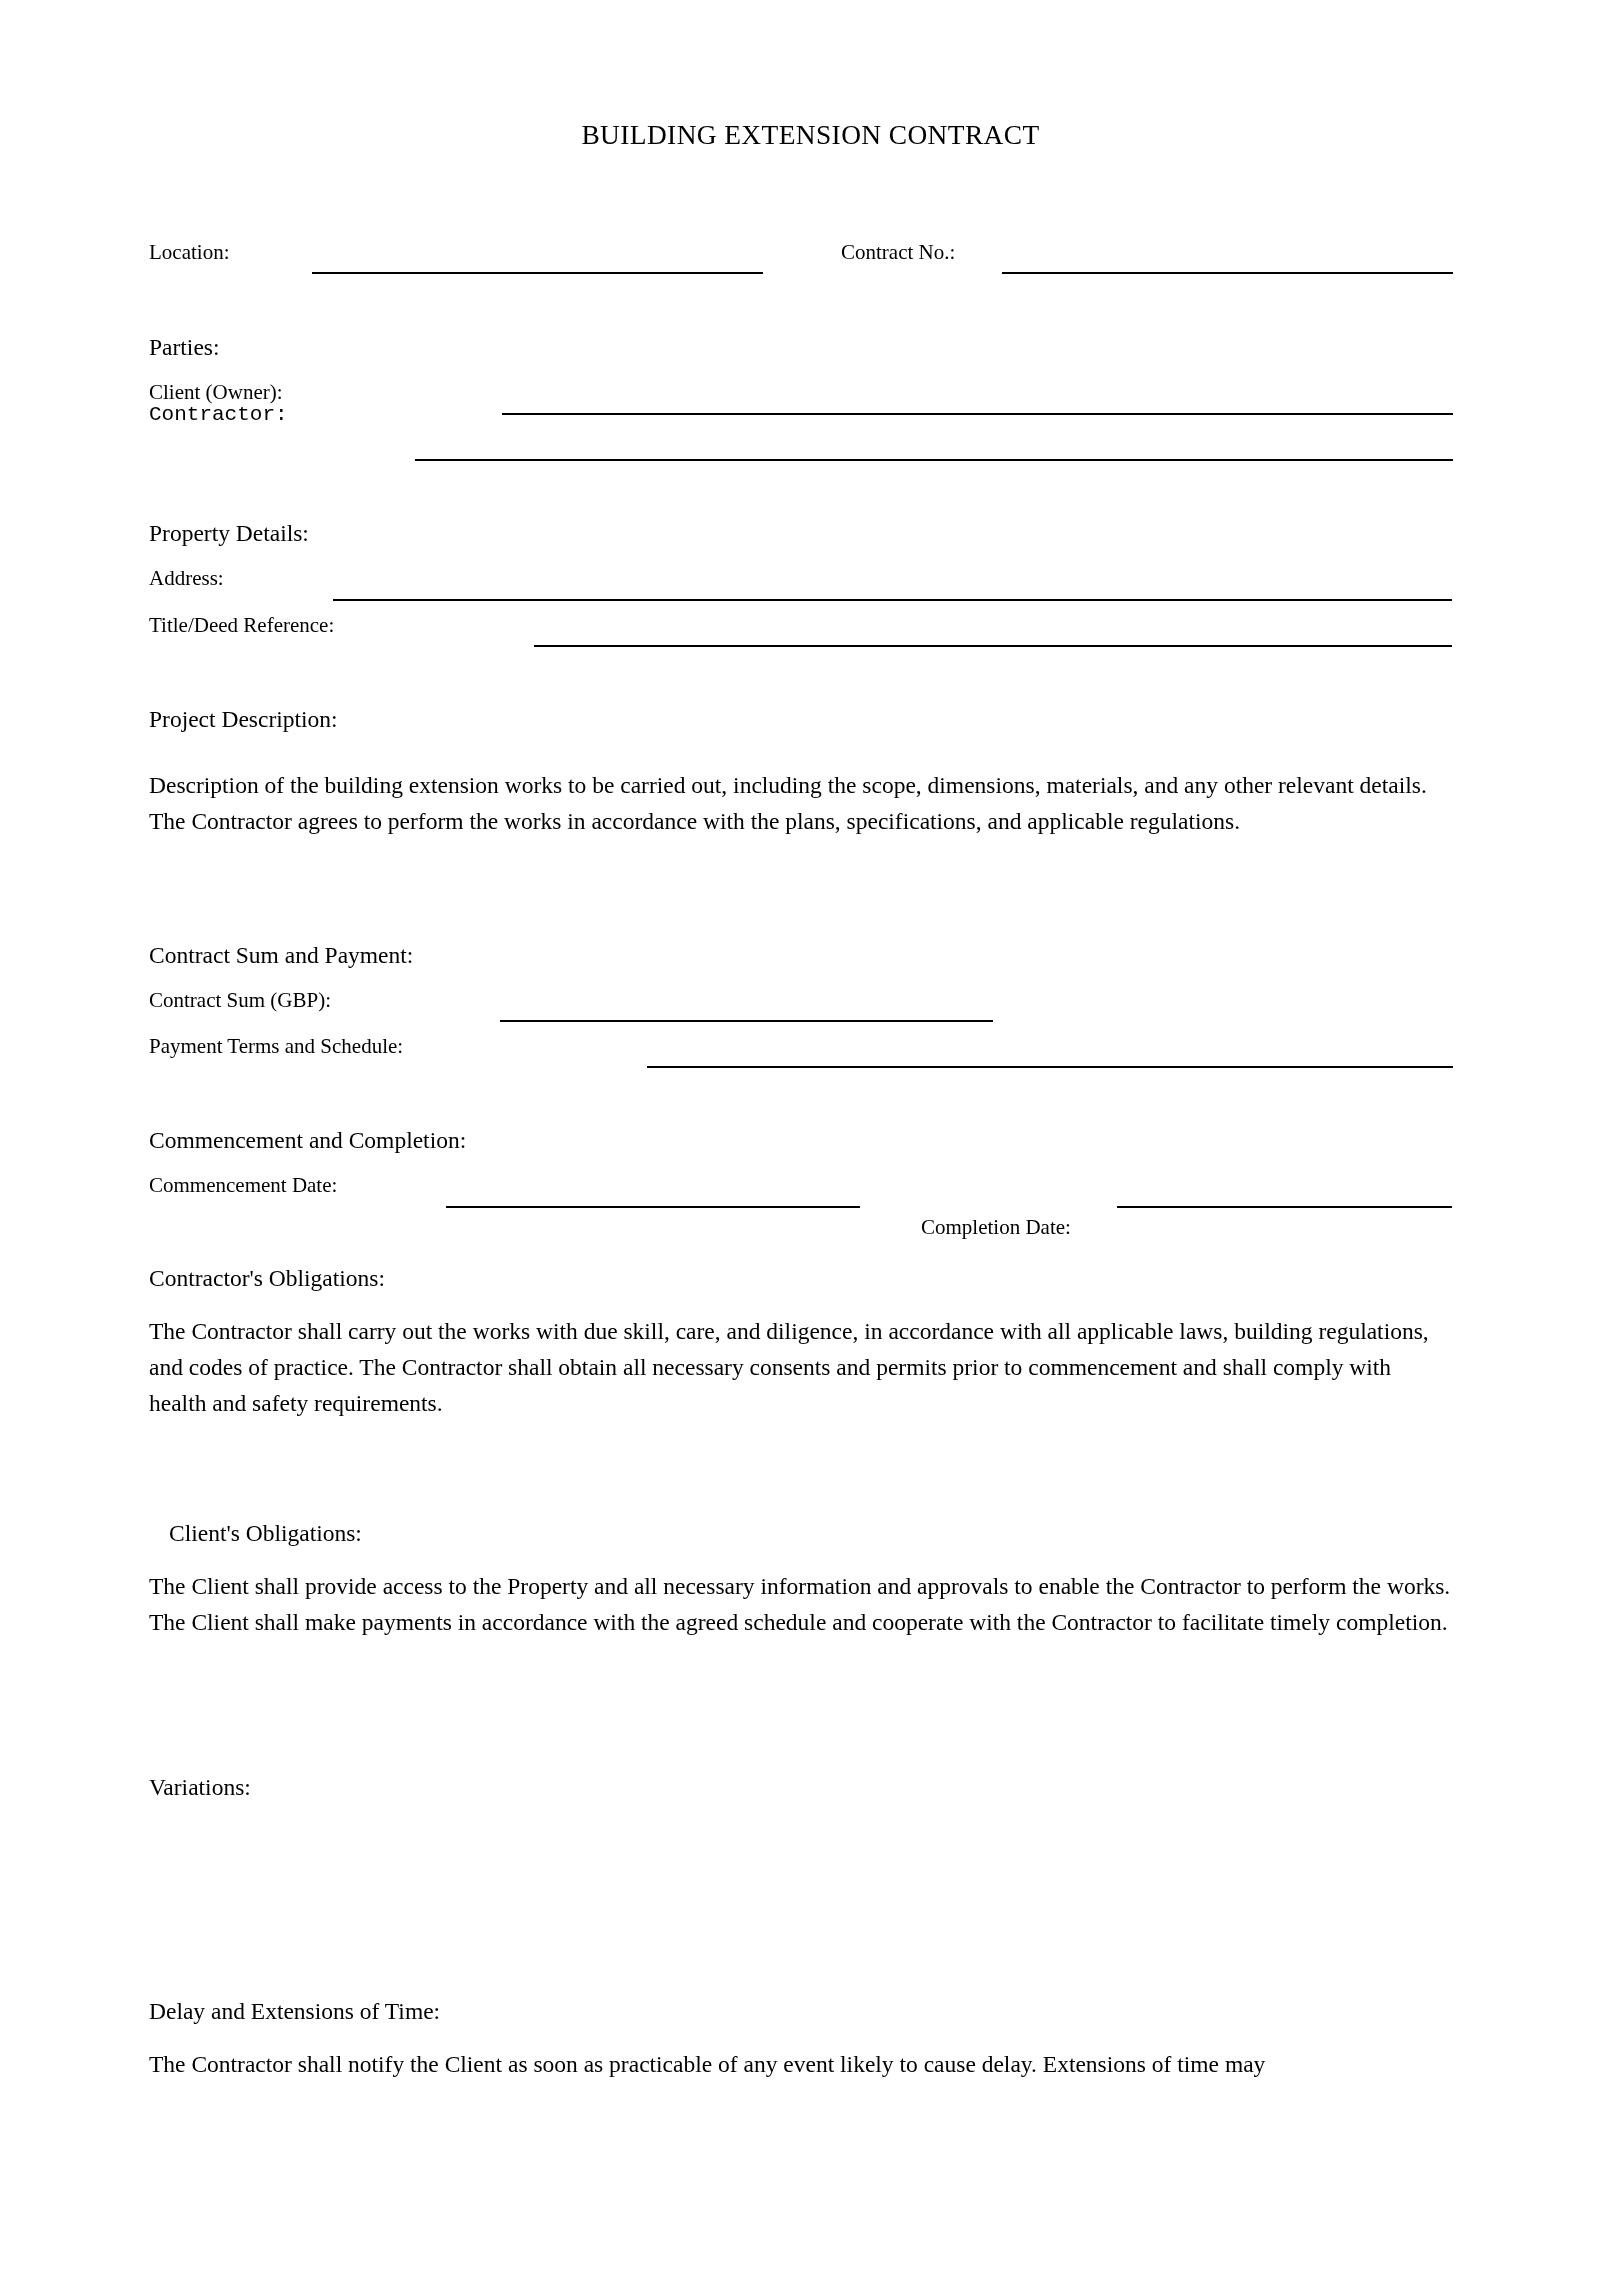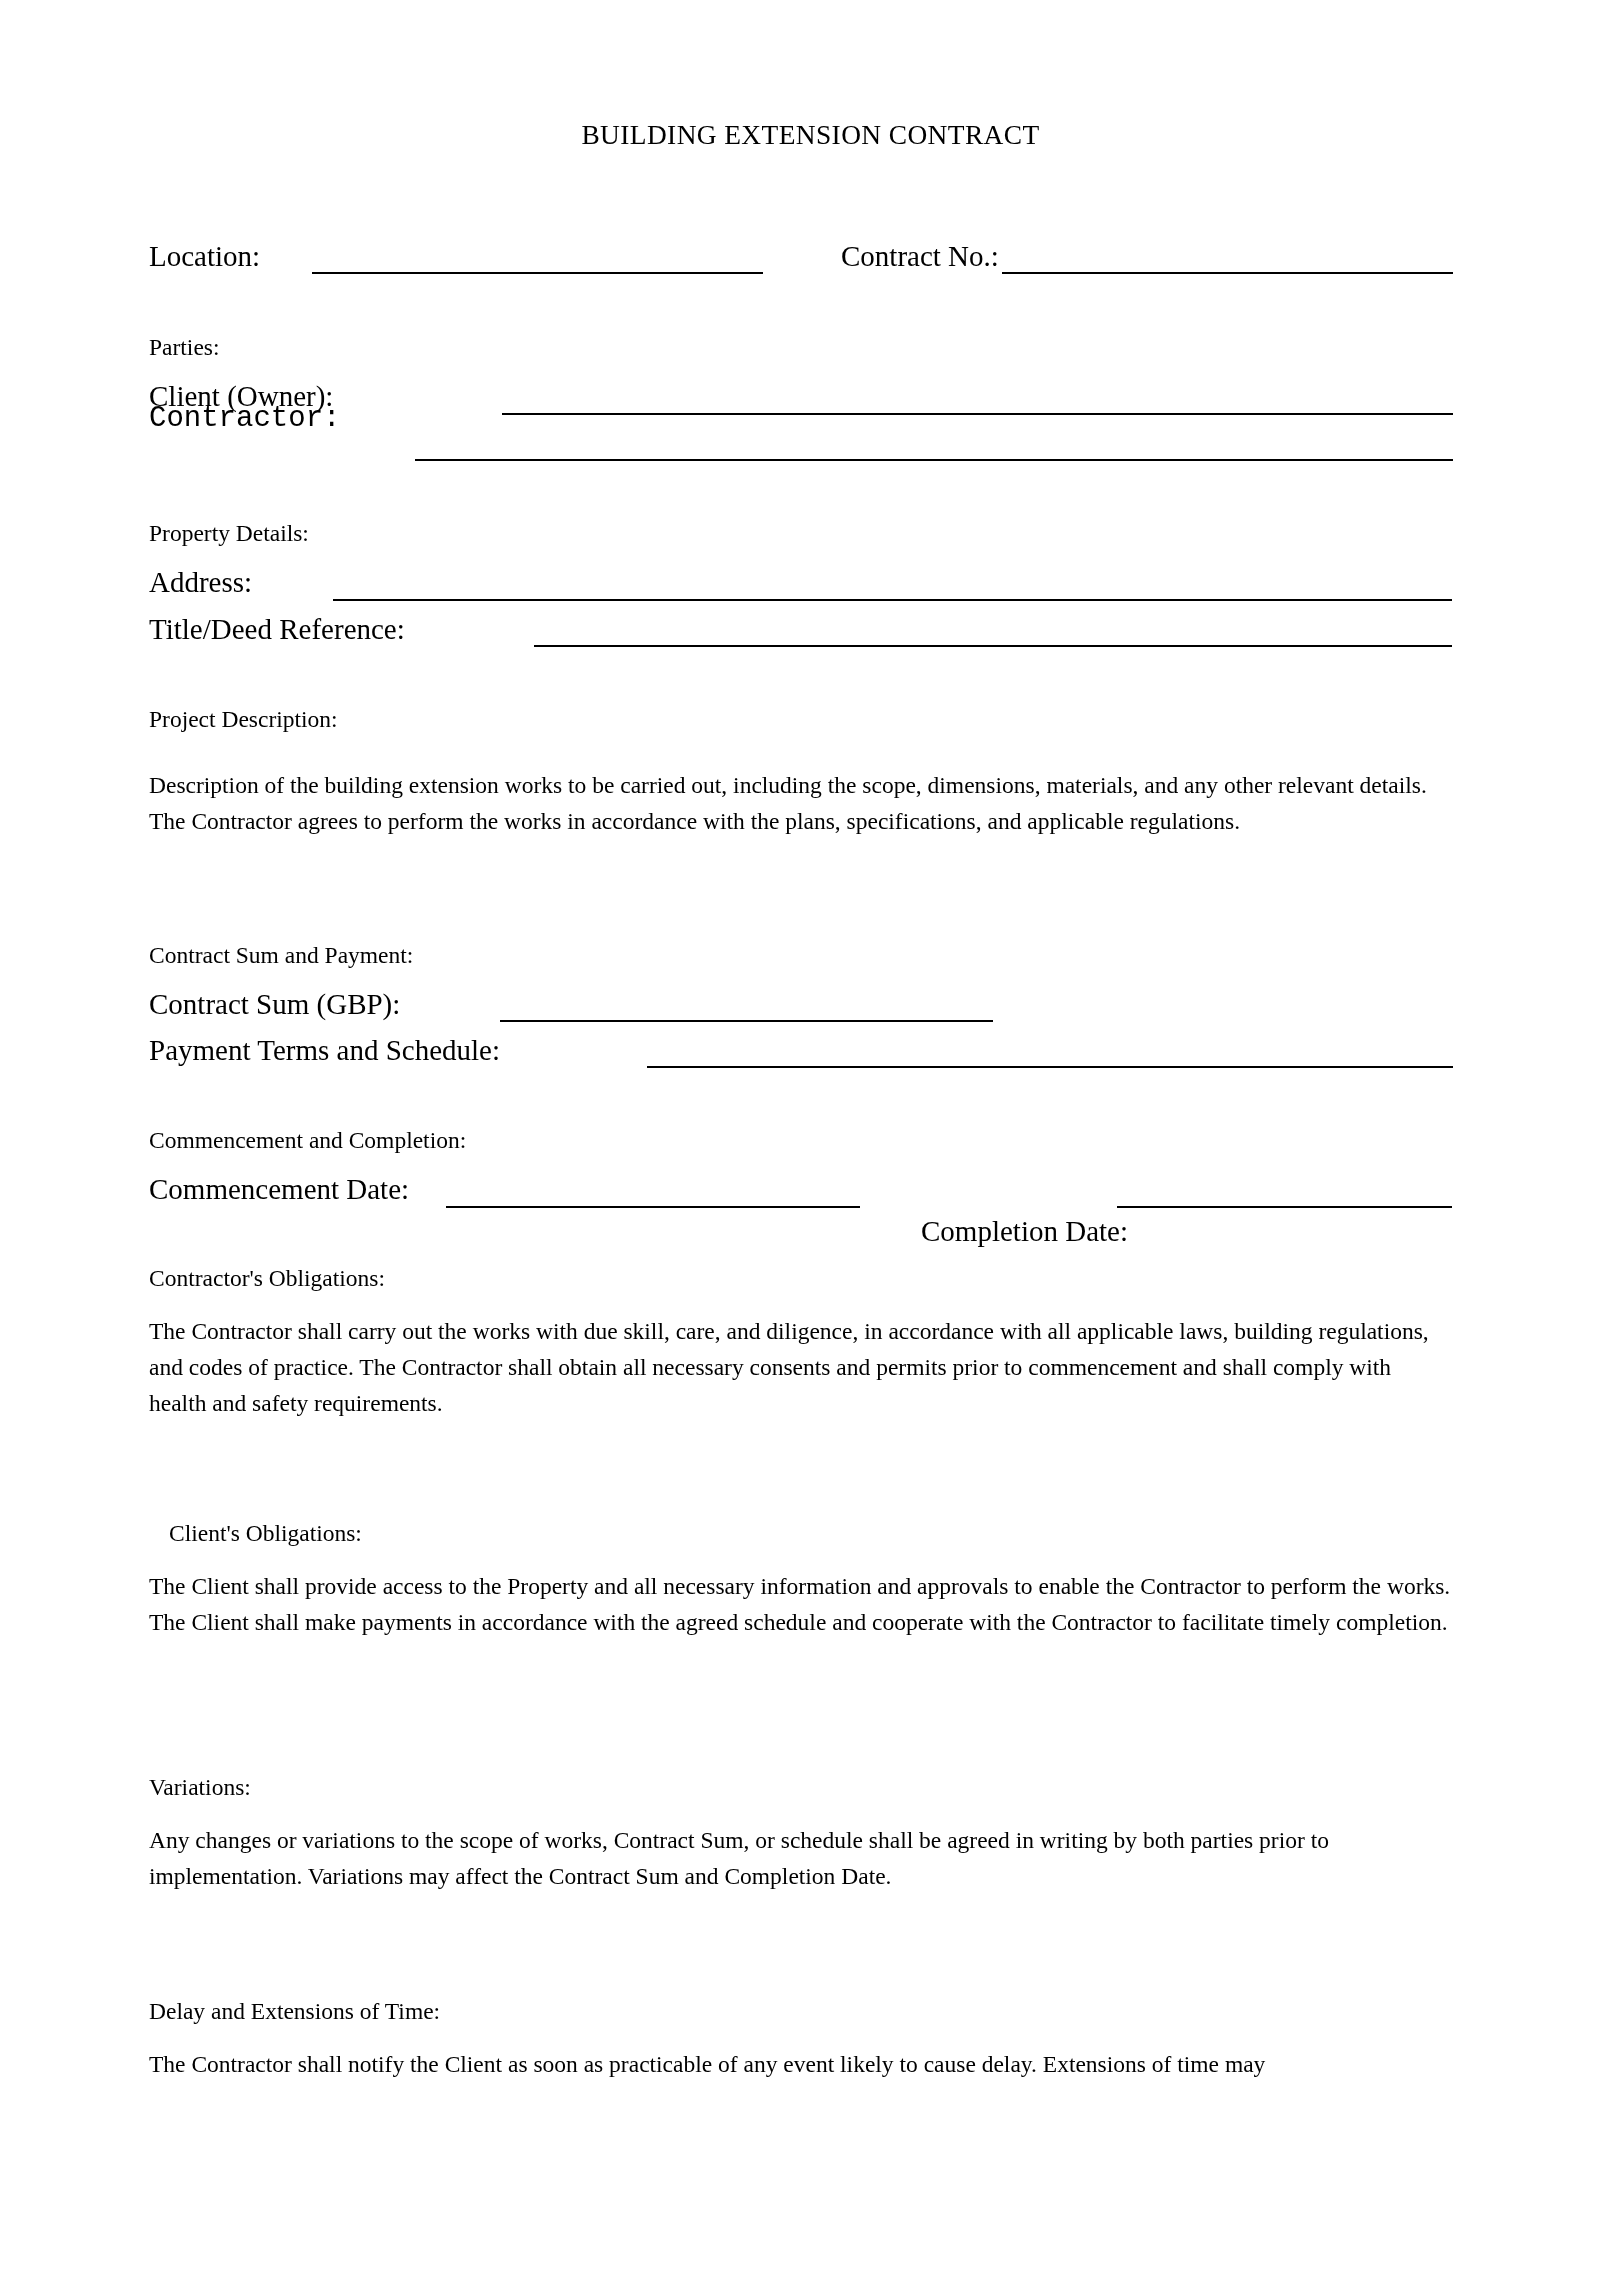--- a/index.html
+++ b/index.html
@@ -23,21 +23,21 @@
     width: 1621px;
     text-align: center;
     font-size: 27.4px;
     letter-spacing: 0.4px;
     font-weight: 400;
   }
 
   
   .tx {
     position: absolute;
-    font-size: 29px;
+    font-size: 21px;
     line-height: 1.0;
     white-space: nowrap;
   }
   .para {
     position: absolute;
     font-size: 23.5px;
     line-height: 36px;
     text-align: left;
   }
   .heading {
@@ -102,19 +102,18 @@
   <div class="tx" style="left:921px; top:1217px;">Completion Date:</div>
   <div class="rule" style="left:1117px; top:1206px; width:335px;"></div>
 
   <div class="heading" style="left:149px; top:1267px;">Contractor's Obligations:</div>
   <div class="para" style="left:149px; top:1313px; width:1304px;">The Contractor shall carry out the works with due skill, care, and diligence, in accordance with all applicable laws, building regulations, and codes of practice. The Contractor shall obtain all necessary consents and permits prior to commencement and shall comply with health and safety requirements.</div>
 
   <div class="heading" style="left:149px; top:1522px;margin-left:20px;">Client's Obligations:</div>
   <div class="para" style="left:149px; top:1568px; width:1304px;">The Client shall provide access to the Property and all necessary information and approvals to enable the Contractor to perform the works. The Client shall make payments in accordance with the agreed schedule and cooperate with the Contractor to facilitate timely completion.</div>
 
   <div class="heading" style="left:149px; top:1776px;text-align:center;">Variations:</div>
-  <div class="para" style="left:149px; top:1822px; width:1304px;">Any changes or variations to the scope of works, Contract Sum, or schedule shall be agreed in writing by both parties prior to implementation. Variations may affect the Contract Sum and Completion Date.</div>
 
   <div class="heading" style="left:149px; top:2000px;">Delay and Extensions of Time:</div>
   <div class="para" style="left:149px; top:2046px; width:1323px;">The Contractor shall notify the Client as soon as practicable of any event likely to cause delay. Extensions of time may</div>
 
 </div>
 
 
 </body></html>

